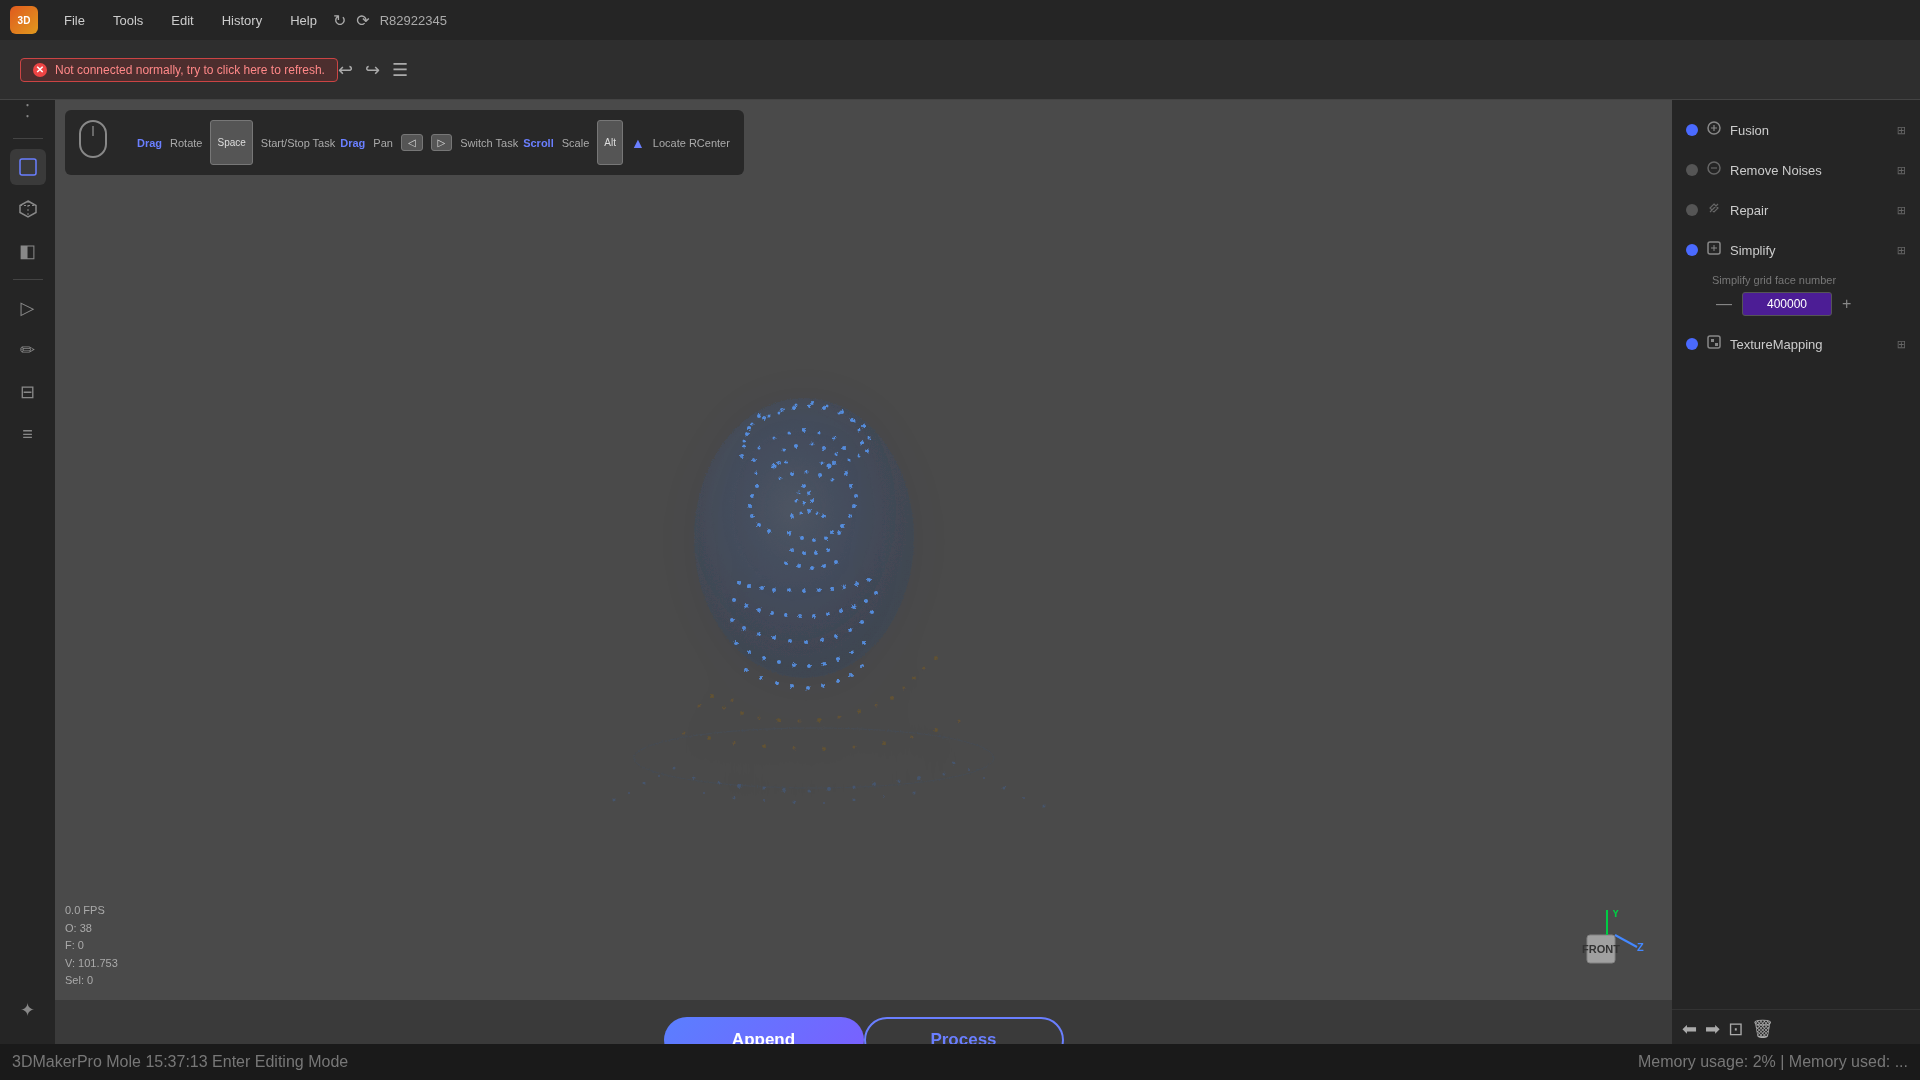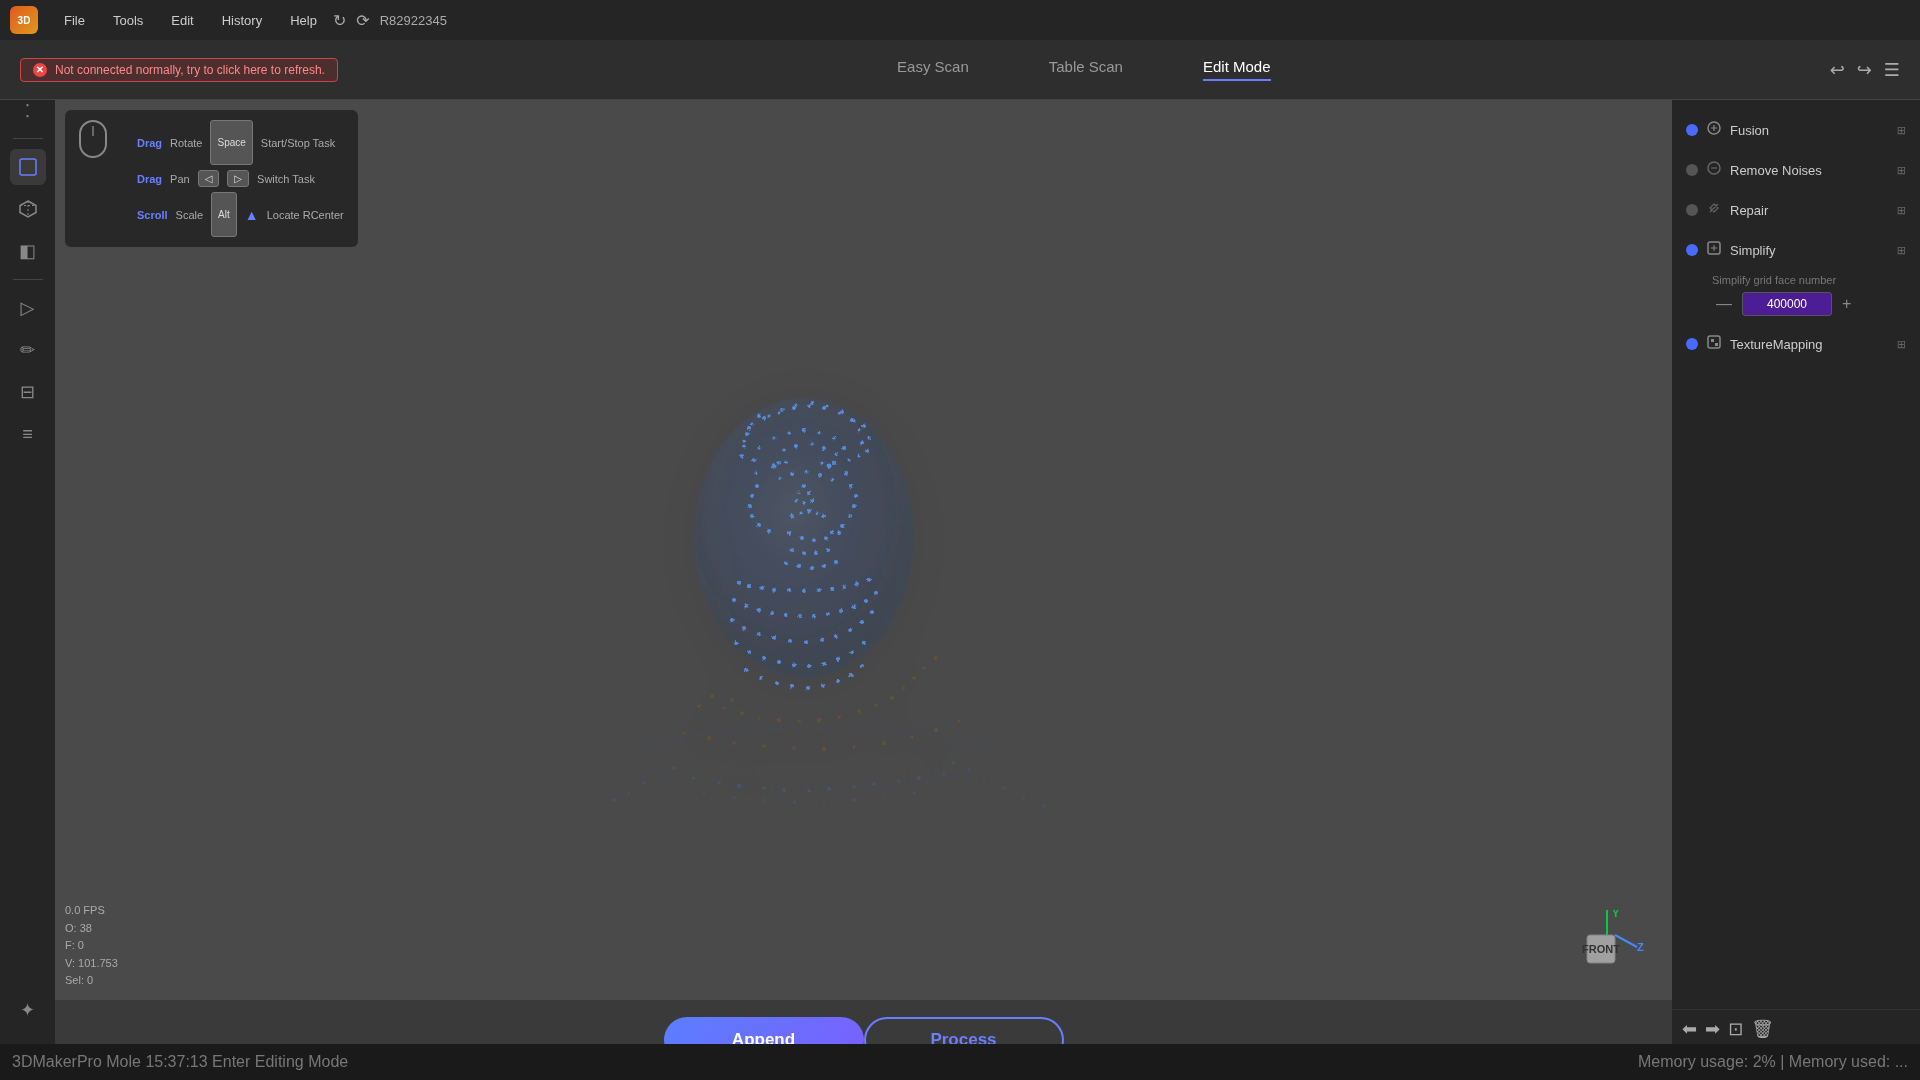--- a/index.html
+++ b/index.html
@@ -307,21 +307,21 @@
       position: relative;
       margin-bottom: 4px;
     }
     .mouse-icon::before {
       content: '';
       width: 1px; height: 10px;
       background: #aaa;
       position: absolute;
       top: 4px; left: 50%; transform: translateX(-50%);
     }
-    .hint-rows { display: flex; flex-direction: column; gap: 5px; }
+    .hint-rows { display: flex; flex-direction: row; gap: 5px; }
     .hint-row { display: flex; align-items: center; gap: 8px; }
     .hint-key {
       background: #555;
       border: 1px solid #777;
       border-radius: 3px;
       padding: 16px 6px;
       font-size: 10px;
       color: #ddd;
     }
     .hint-arrow {
@@ -427,25 +427,20 @@
     <span class="icon-btn">↻</span>
     <span class="icon-btn">⟳</span>
     <span style="font-size:13px;color:#aaa;">R82922345</span>
   </div>
 </div>
 
 <div id="toolbar">
   <div class="error-badge">
     <div class="dot">✕</div>
     <span>Not connected normally, try to click here to refresh.</span>
-  </div>
-  <div class="tab-group">
-    <div class="tab">Easy Scan</div>
-    <div class="tab">Table Scan</div>
-    <div class="tab active">Edit Mode</div>
   </div>
   <div class="toolbar-actions">
     <span class="tb-icon">↩</span>
     <span class="tb-icon">↪</span>
     <span class="tb-icon">☰</span>
   </div>
 </div>
 
 <div id="left-sidebar">
   <div class="sb-icon">⊞</div>

